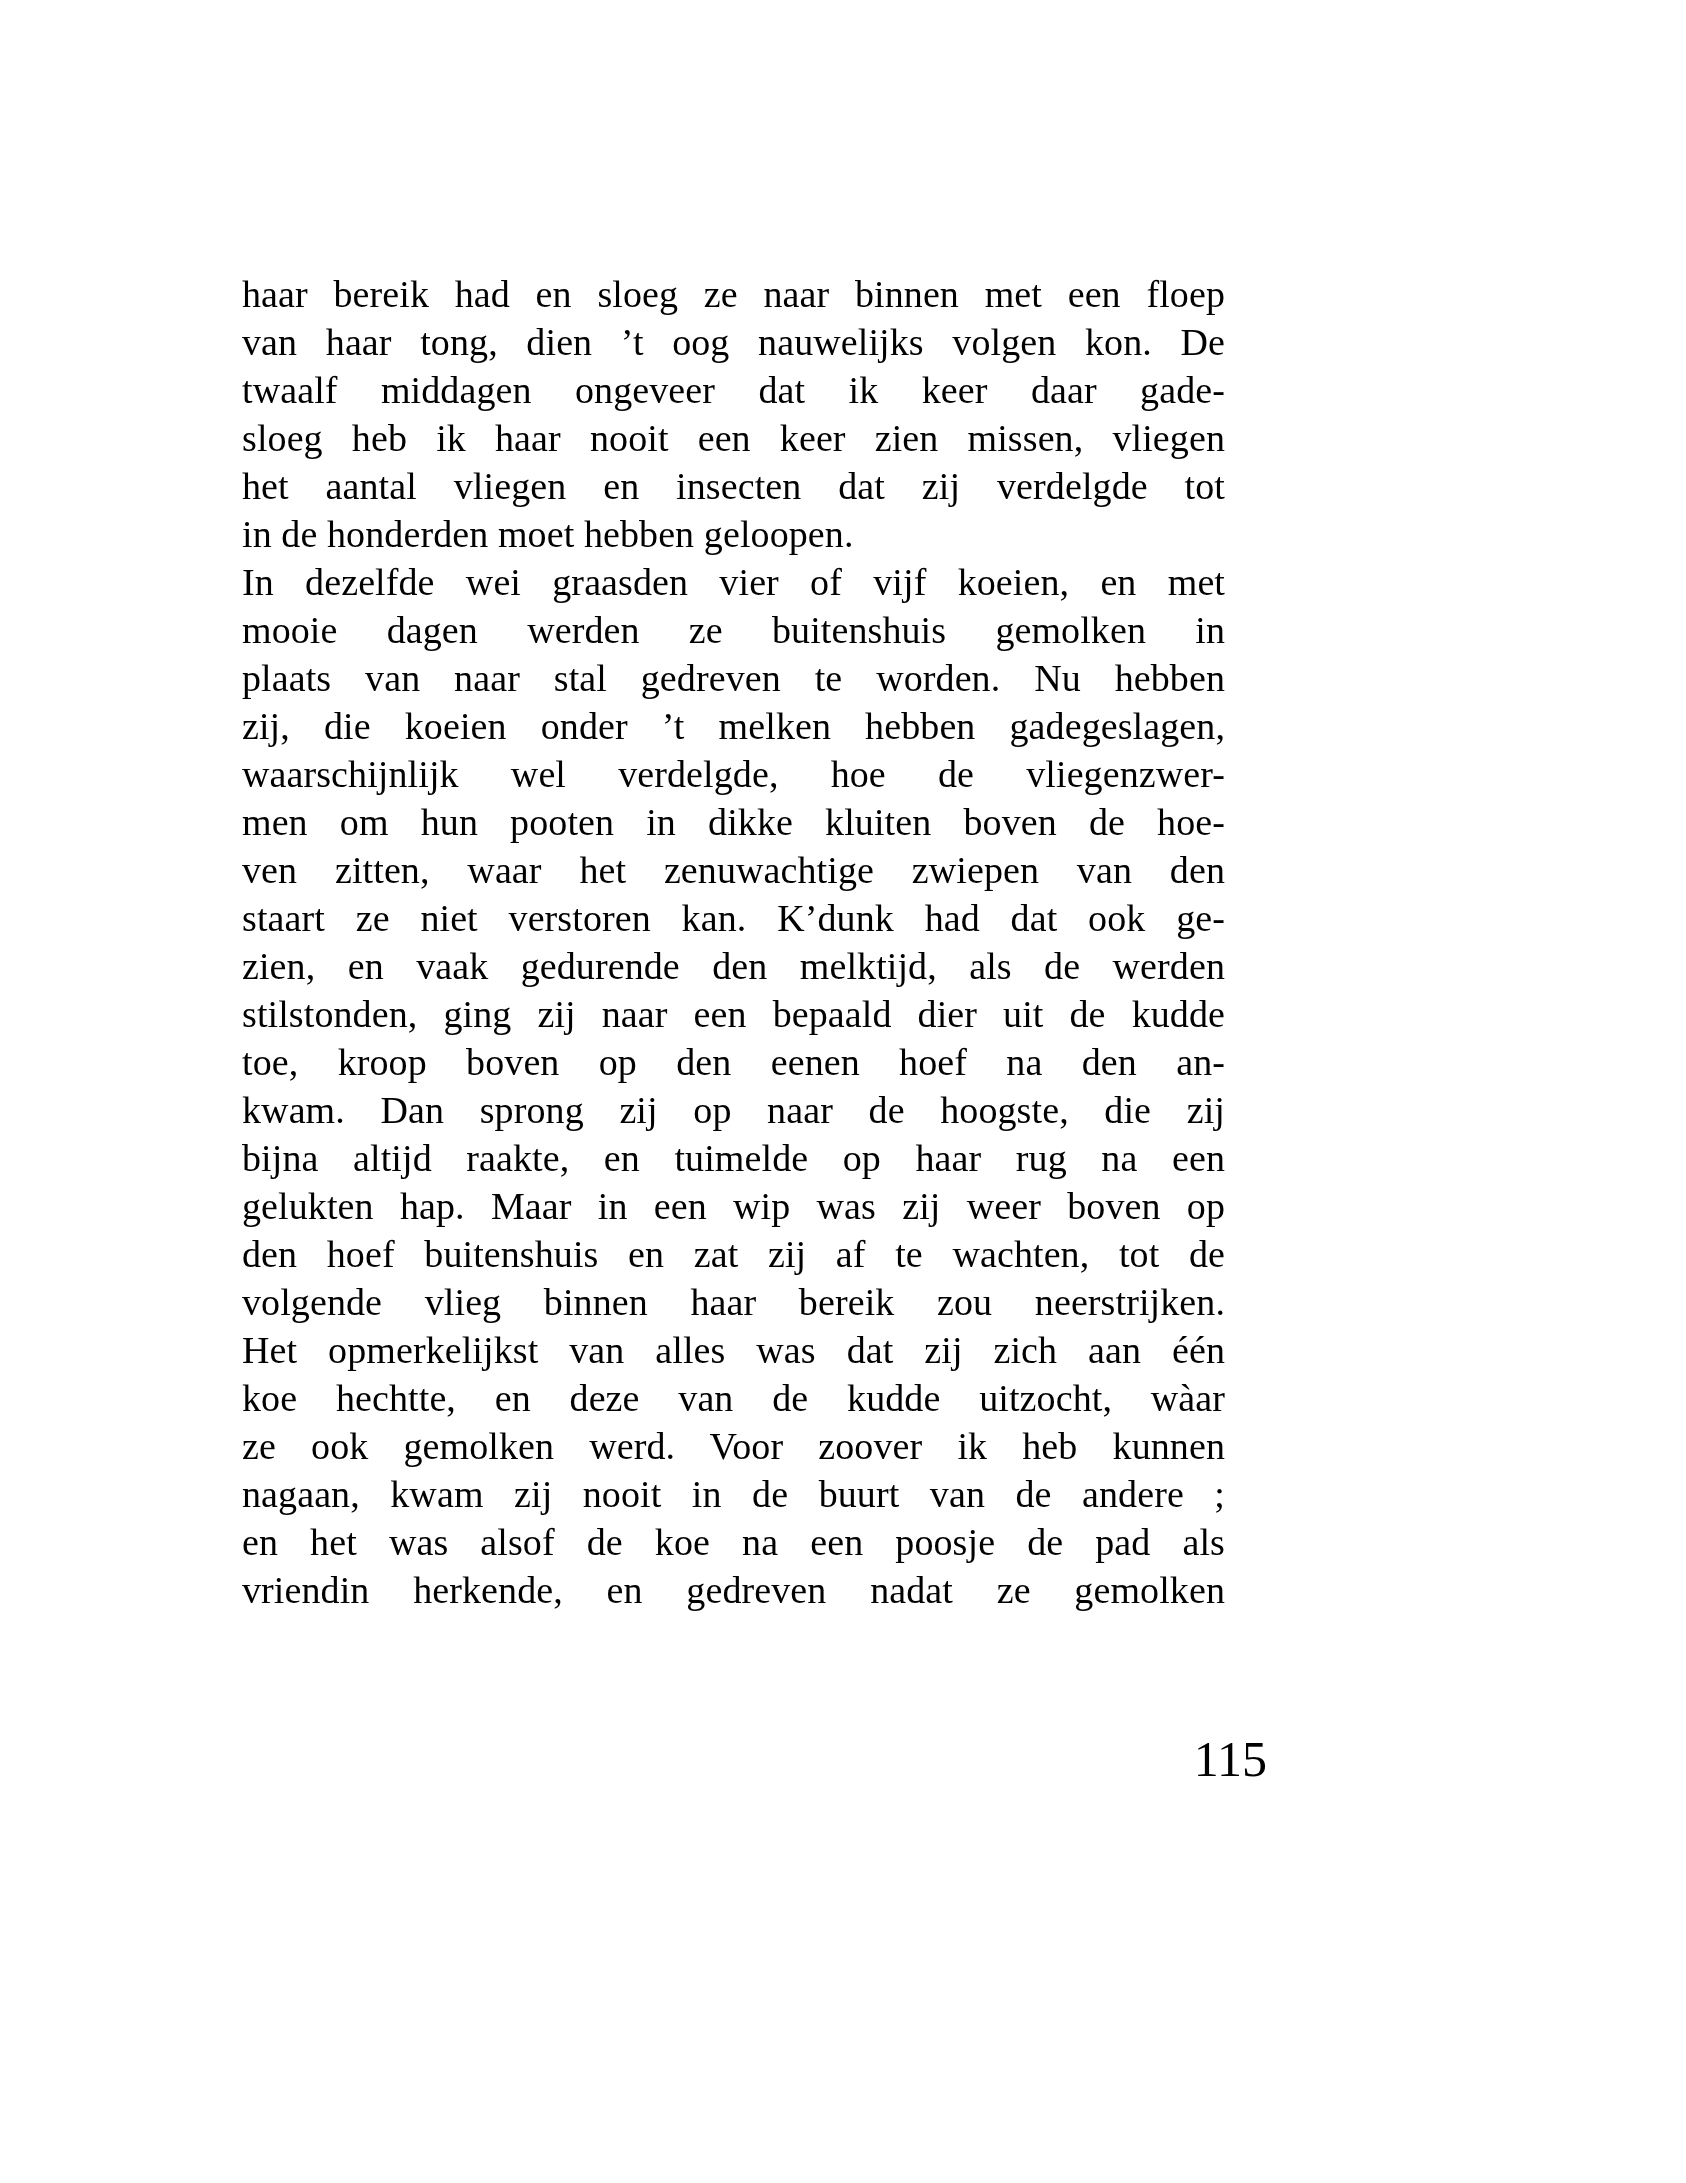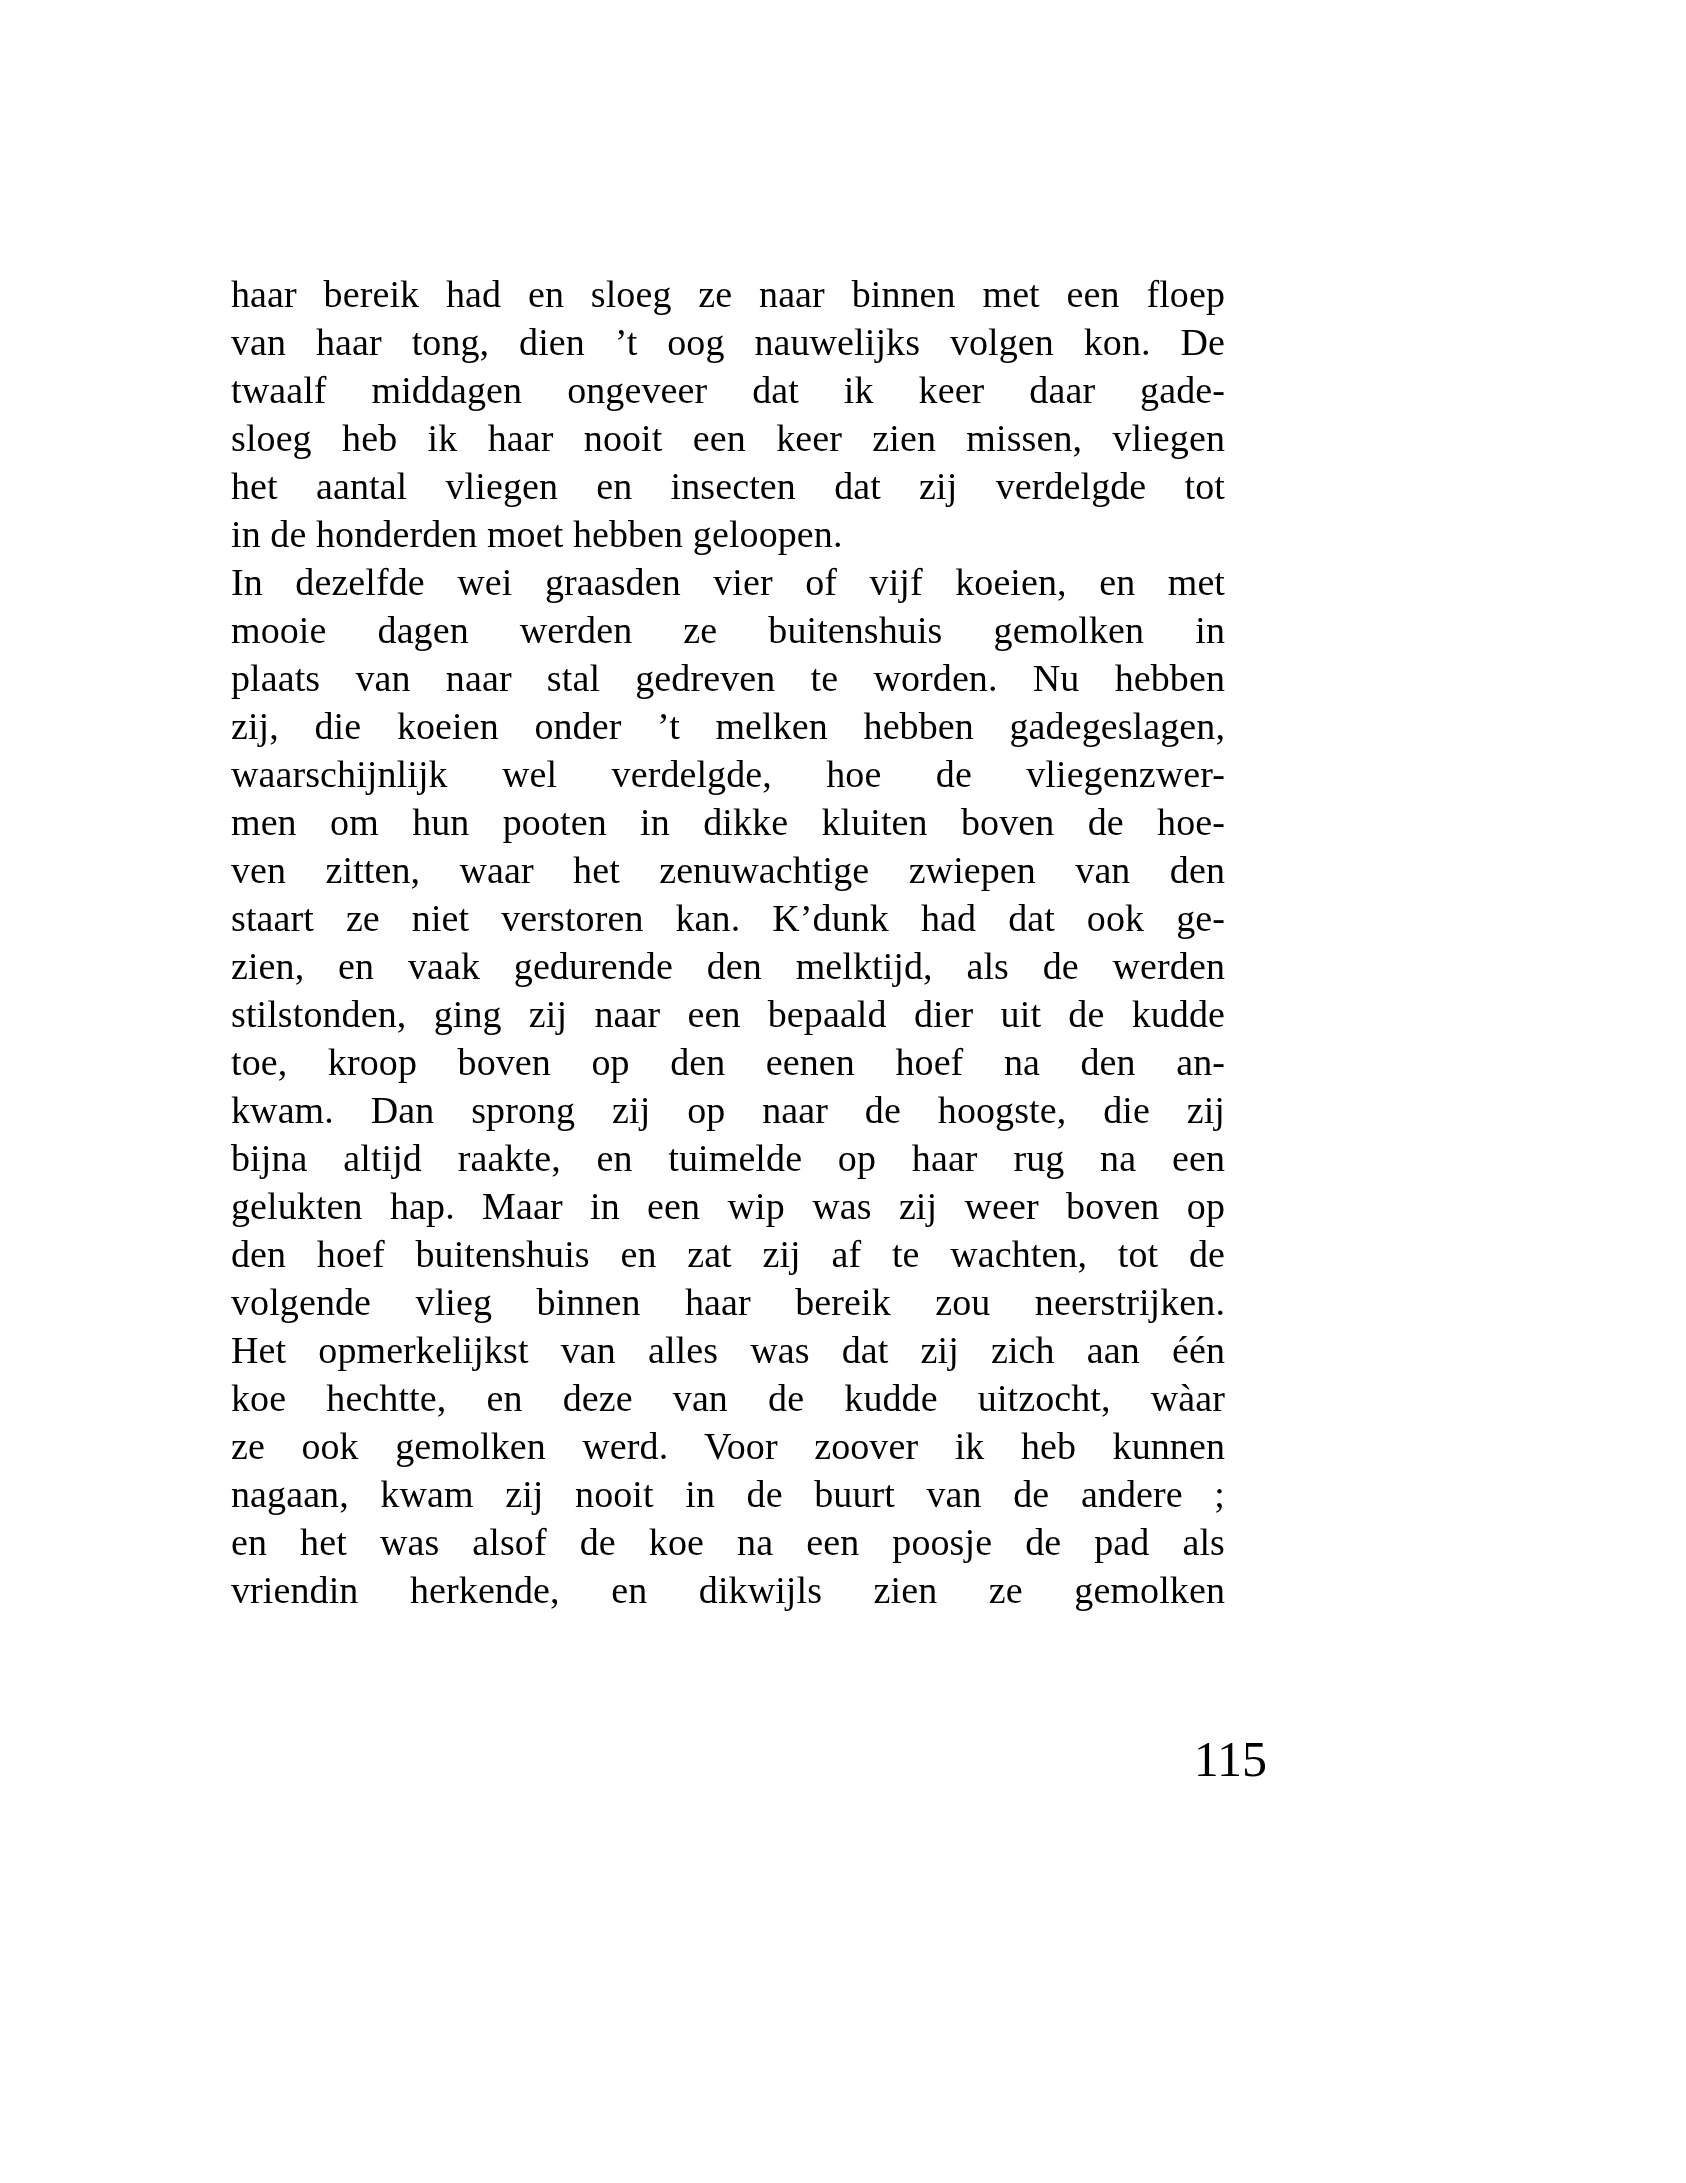--- a/index.html
+++ b/index.html
@@ -24,20 +24,21 @@
     left: 231px;
     top: 270px;
     width: 994px;
   }
   .line {
     font-size: 38px;
     line-height: 48px;
     letter-spacing: 0.1px;
     text-align: left;
     white-space: normal;
+    margin-left: 11px;
   }
   .line.j {
     text-align: justify;
     text-align-last: justify;
   }
   .page-number {
     position: absolute;
     left: 1123px;
     top: 1735px;
     width: 144px;
@@ -71,17 +72,17 @@
       <div class="line j">kwam. Dan sprong zij op naar de hoogste, die zij</div>
       <div class="line j">bijna altijd raakte, en tuimelde op haar rug na een</div>
       <div class="line j">gelukten hap. Maar in een wip was zij weer boven op</div>
       <div class="line j">den hoef buitenshuis en zat zij af te wachten, tot de</div>
       <div class="line j">volgende vlieg binnen haar bereik zou neerstrijken.</div>
       <div class="line j">Het opmerkelijkst van alles was dat zij zich aan één</div>
       <div class="line j">koe hechtte, en deze van de kudde uitzocht, wàar</div>
       <div class="line j">ze ook gemolken werd. Voor zoover ik heb kunnen</div>
       <div class="line j">nagaan, kwam zij nooit in de buurt van de andere ;</div>
       <div class="line j">en het was alsof de koe na een poosje de pad als</div>
-      <div class="line j">vriendin herkende, en dikwijls zien ze gemolken</div>
+      <div class="line j">vriendin herkende, en gedreven nadat ze gemolken</div>
     </div>
   <div class="page-number">115</div>
 </div>
 
 
 </body></html>

